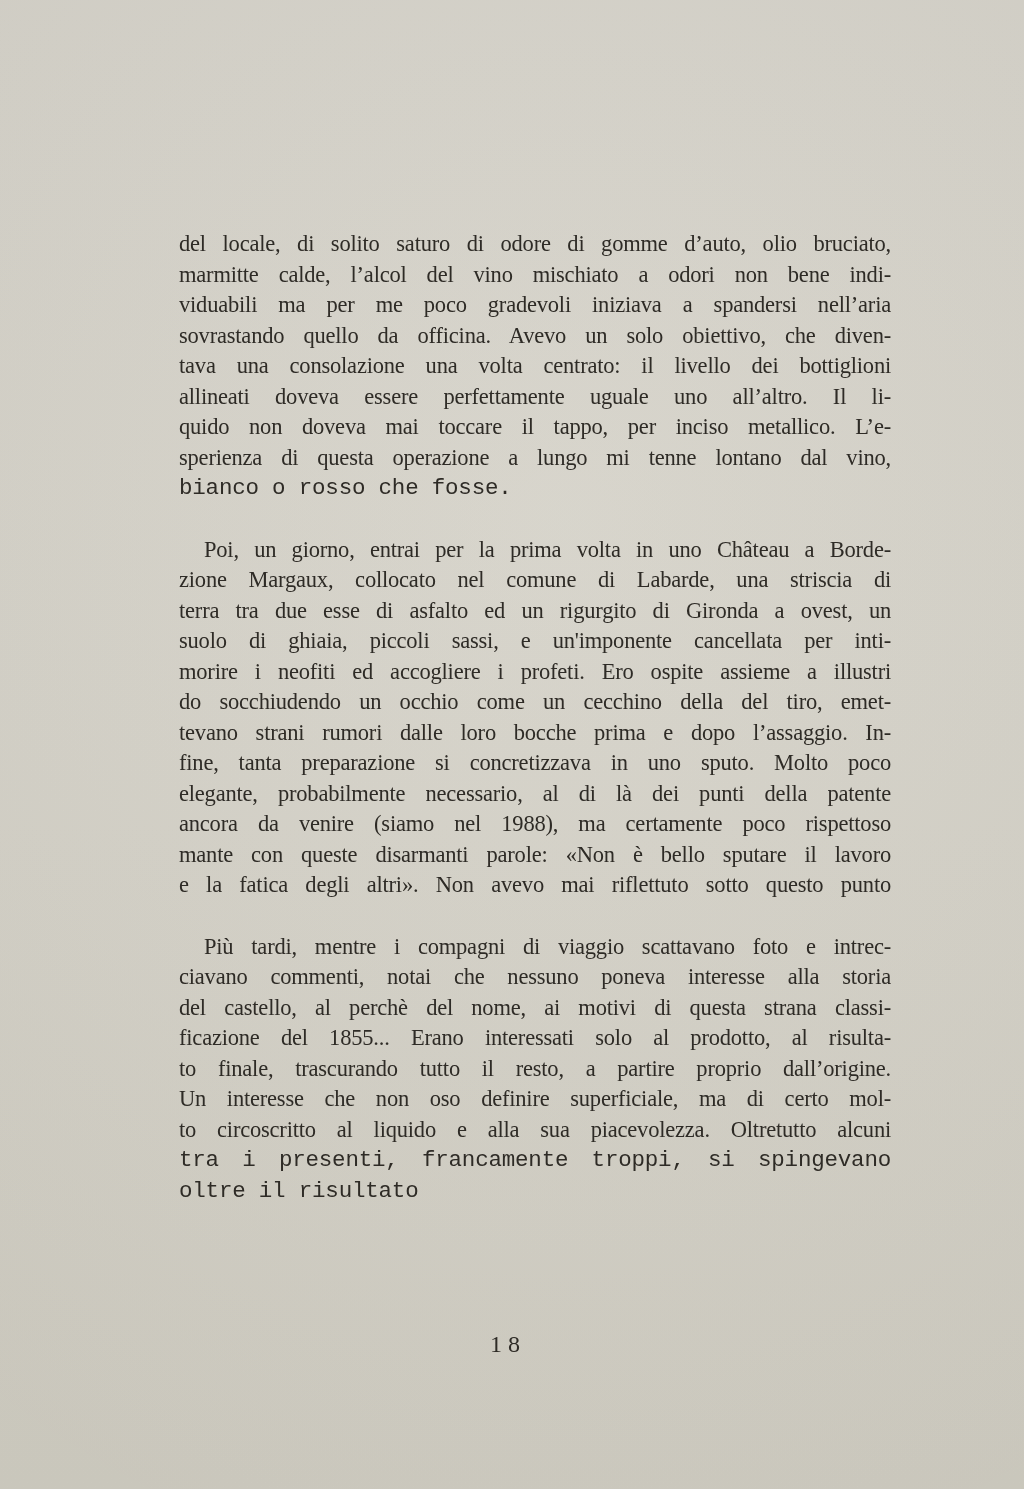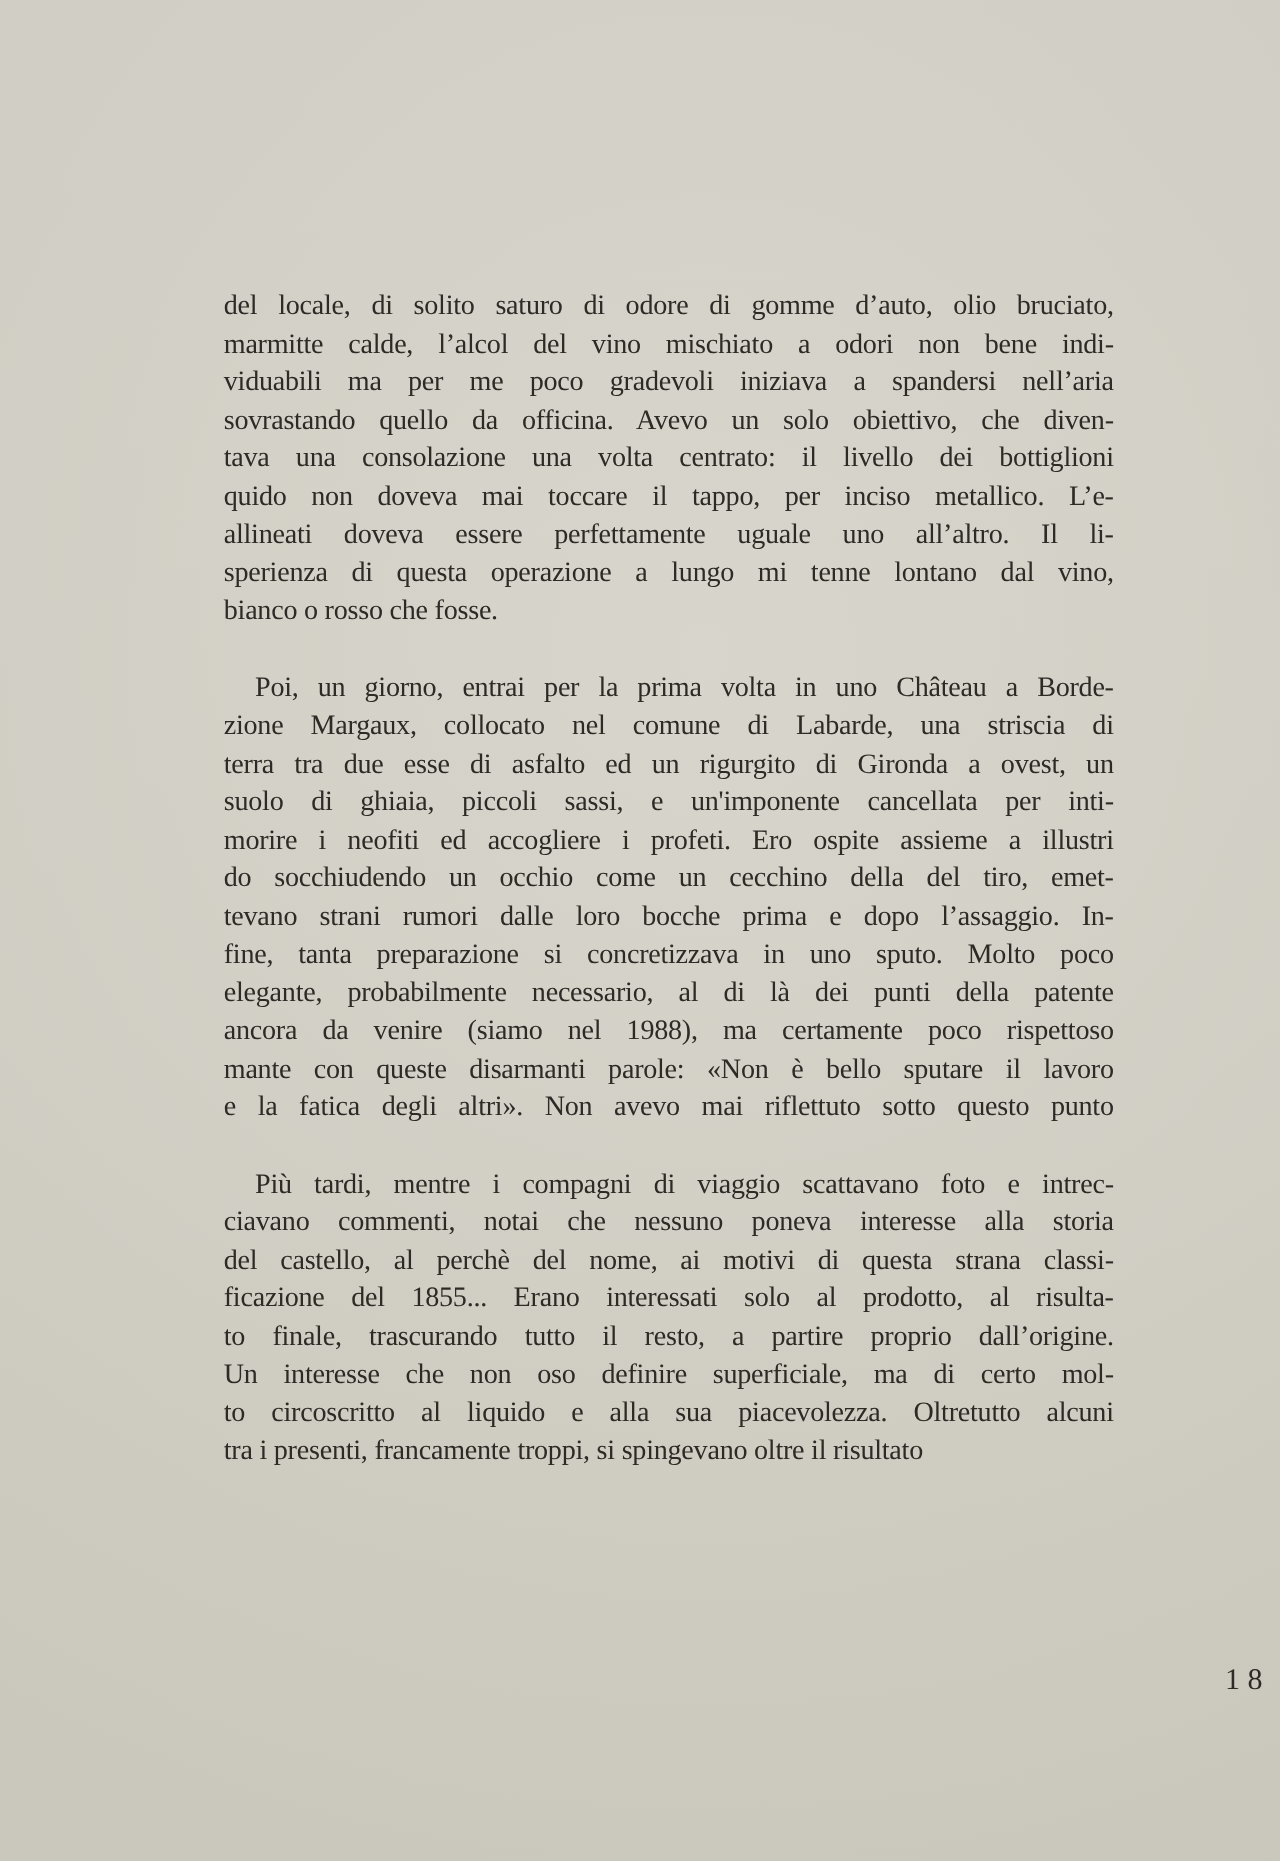--- a/index.html
+++ b/index.html
@@ -38,50 +38,51 @@
     margin-top: 31px;
   }
   .line {
     text-align: justify;
     text-align-last: justify;
     white-space: normal;
     hyphens: none;
   }
   .para .line.last {
     text-align-last: left;
+    font-family: Liberation Mono, monospace;
   }
   .para.indented .line:first-child {
     text-indent: 25px;
   }
   .page-number {
     position: absolute;
     top: 1331px;
     left: 0;
     width: 1016px; 
-    text-align: right;
+    text-align: center;
     font-family: "Liberation Serif", "DejaVu Serif", serif;
     font-size: 24px;
     letter-spacing: 6px;
     color: #2e2b26;
   }
 </style>
 </head>
 <body>
 
 <div class="page">
   <main class="text-block">
 
     <div class="para">
       <div class="line">del locale, di solito saturo di odore di gomme d’auto, olio bruciato,</div>
       <div class="line">marmitte calde, l’alcol del vino mischiato a odori non bene indi-</div>
       <div class="line">viduabili ma per me poco gradevoli iniziava a spandersi nell’aria</div>
       <div class="line">sovrastando quello da officina. Avevo un solo obiettivo, che diven-</div>
       <div class="line">tava una consolazione una volta centrato: il livello dei bottiglioni</div>
+      <div class="line">allineati doveva essere perfettamente uguale uno all’altro. Il li-</div>
       <div class="line">quido non doveva mai toccare il tappo, per inciso metallico. L’e-</div>
-      <div class="line">allineati doveva essere perfettamente uguale uno all’altro. Il li-</div>
       <div class="line">sperienza di questa operazione a lungo mi tenne lontano dal vino,</div>
       <div class="line last">bianco o rosso che fosse.</div>
     </div>
 
     <div class="para indented">
       <div class="line">Poi, un giorno, entrai per la prima volta in uno Château a Borde-</div>
       <div class="line">zione Margaux, collocato nel comune di Labarde, una striscia di</div>
       <div class="line">terra tra due esse di asfalto ed un rigurgito di Gironda a ovest, un</div>
       <div class="line">suolo di ghiaia, piccoli sassi, e un'imponente cancellata per inti-</div>
       <div class="line">morire i neofiti ed accogliere i profeti. Ero ospite assieme a illustri</div>

